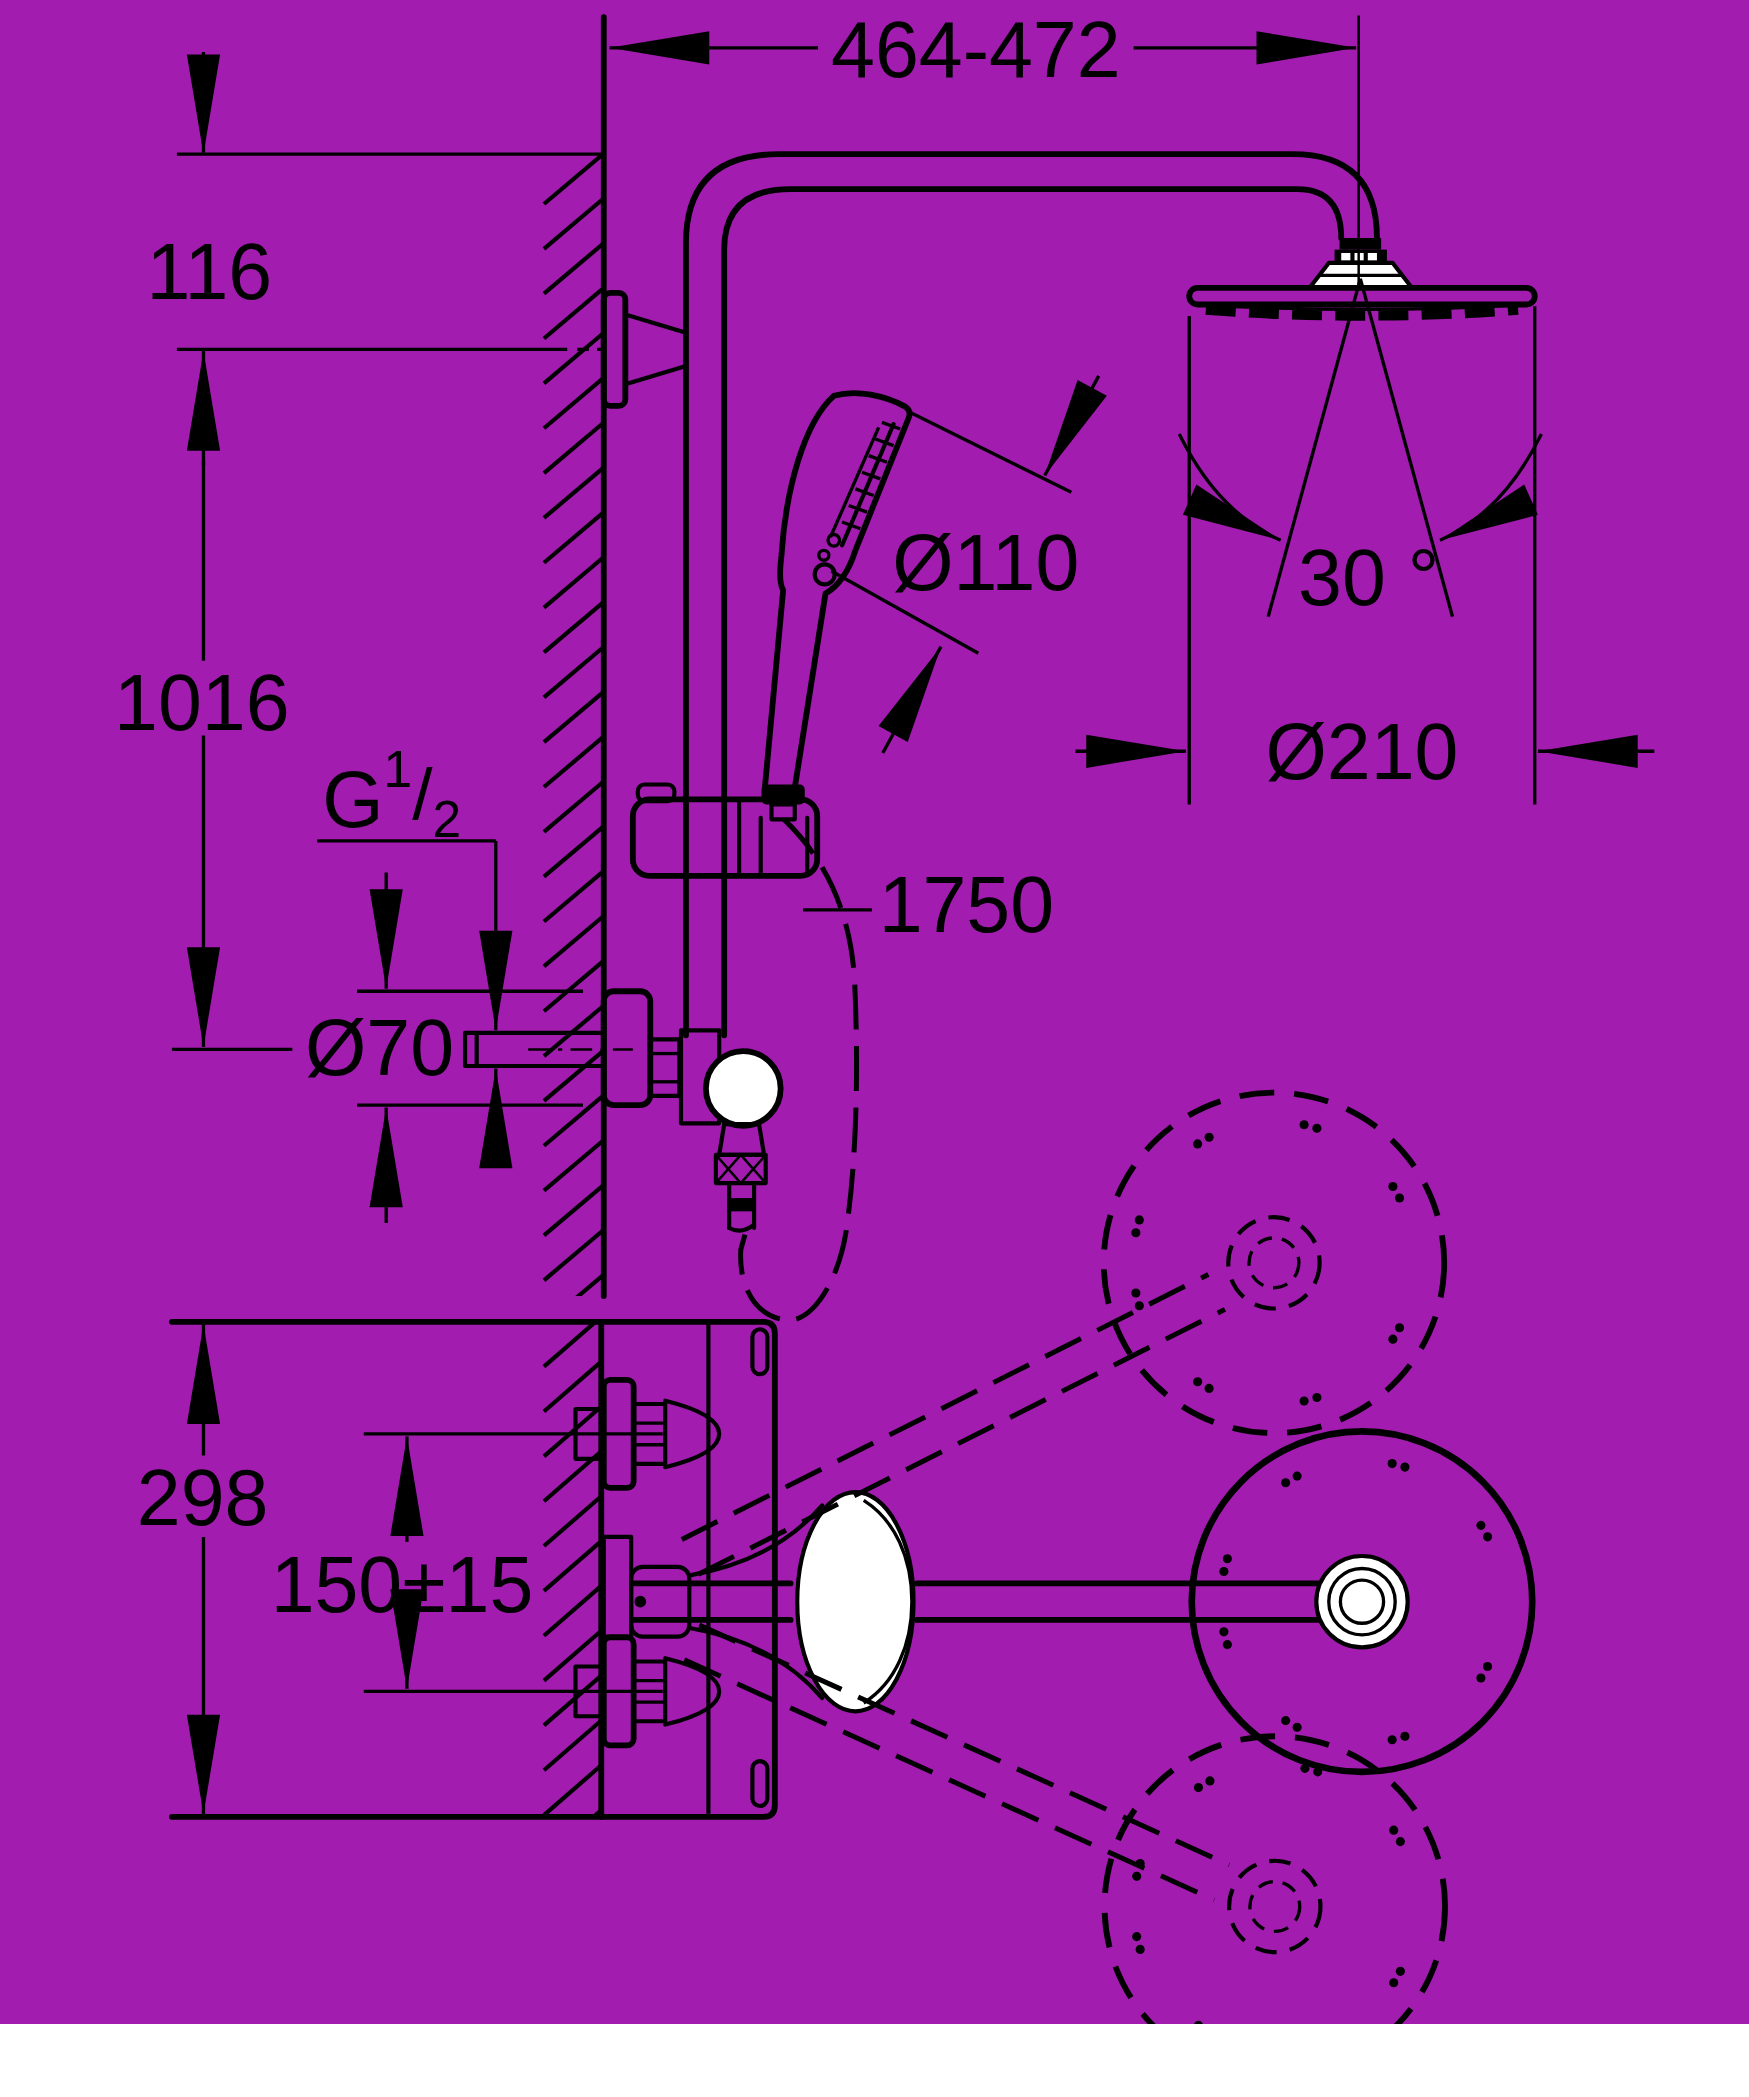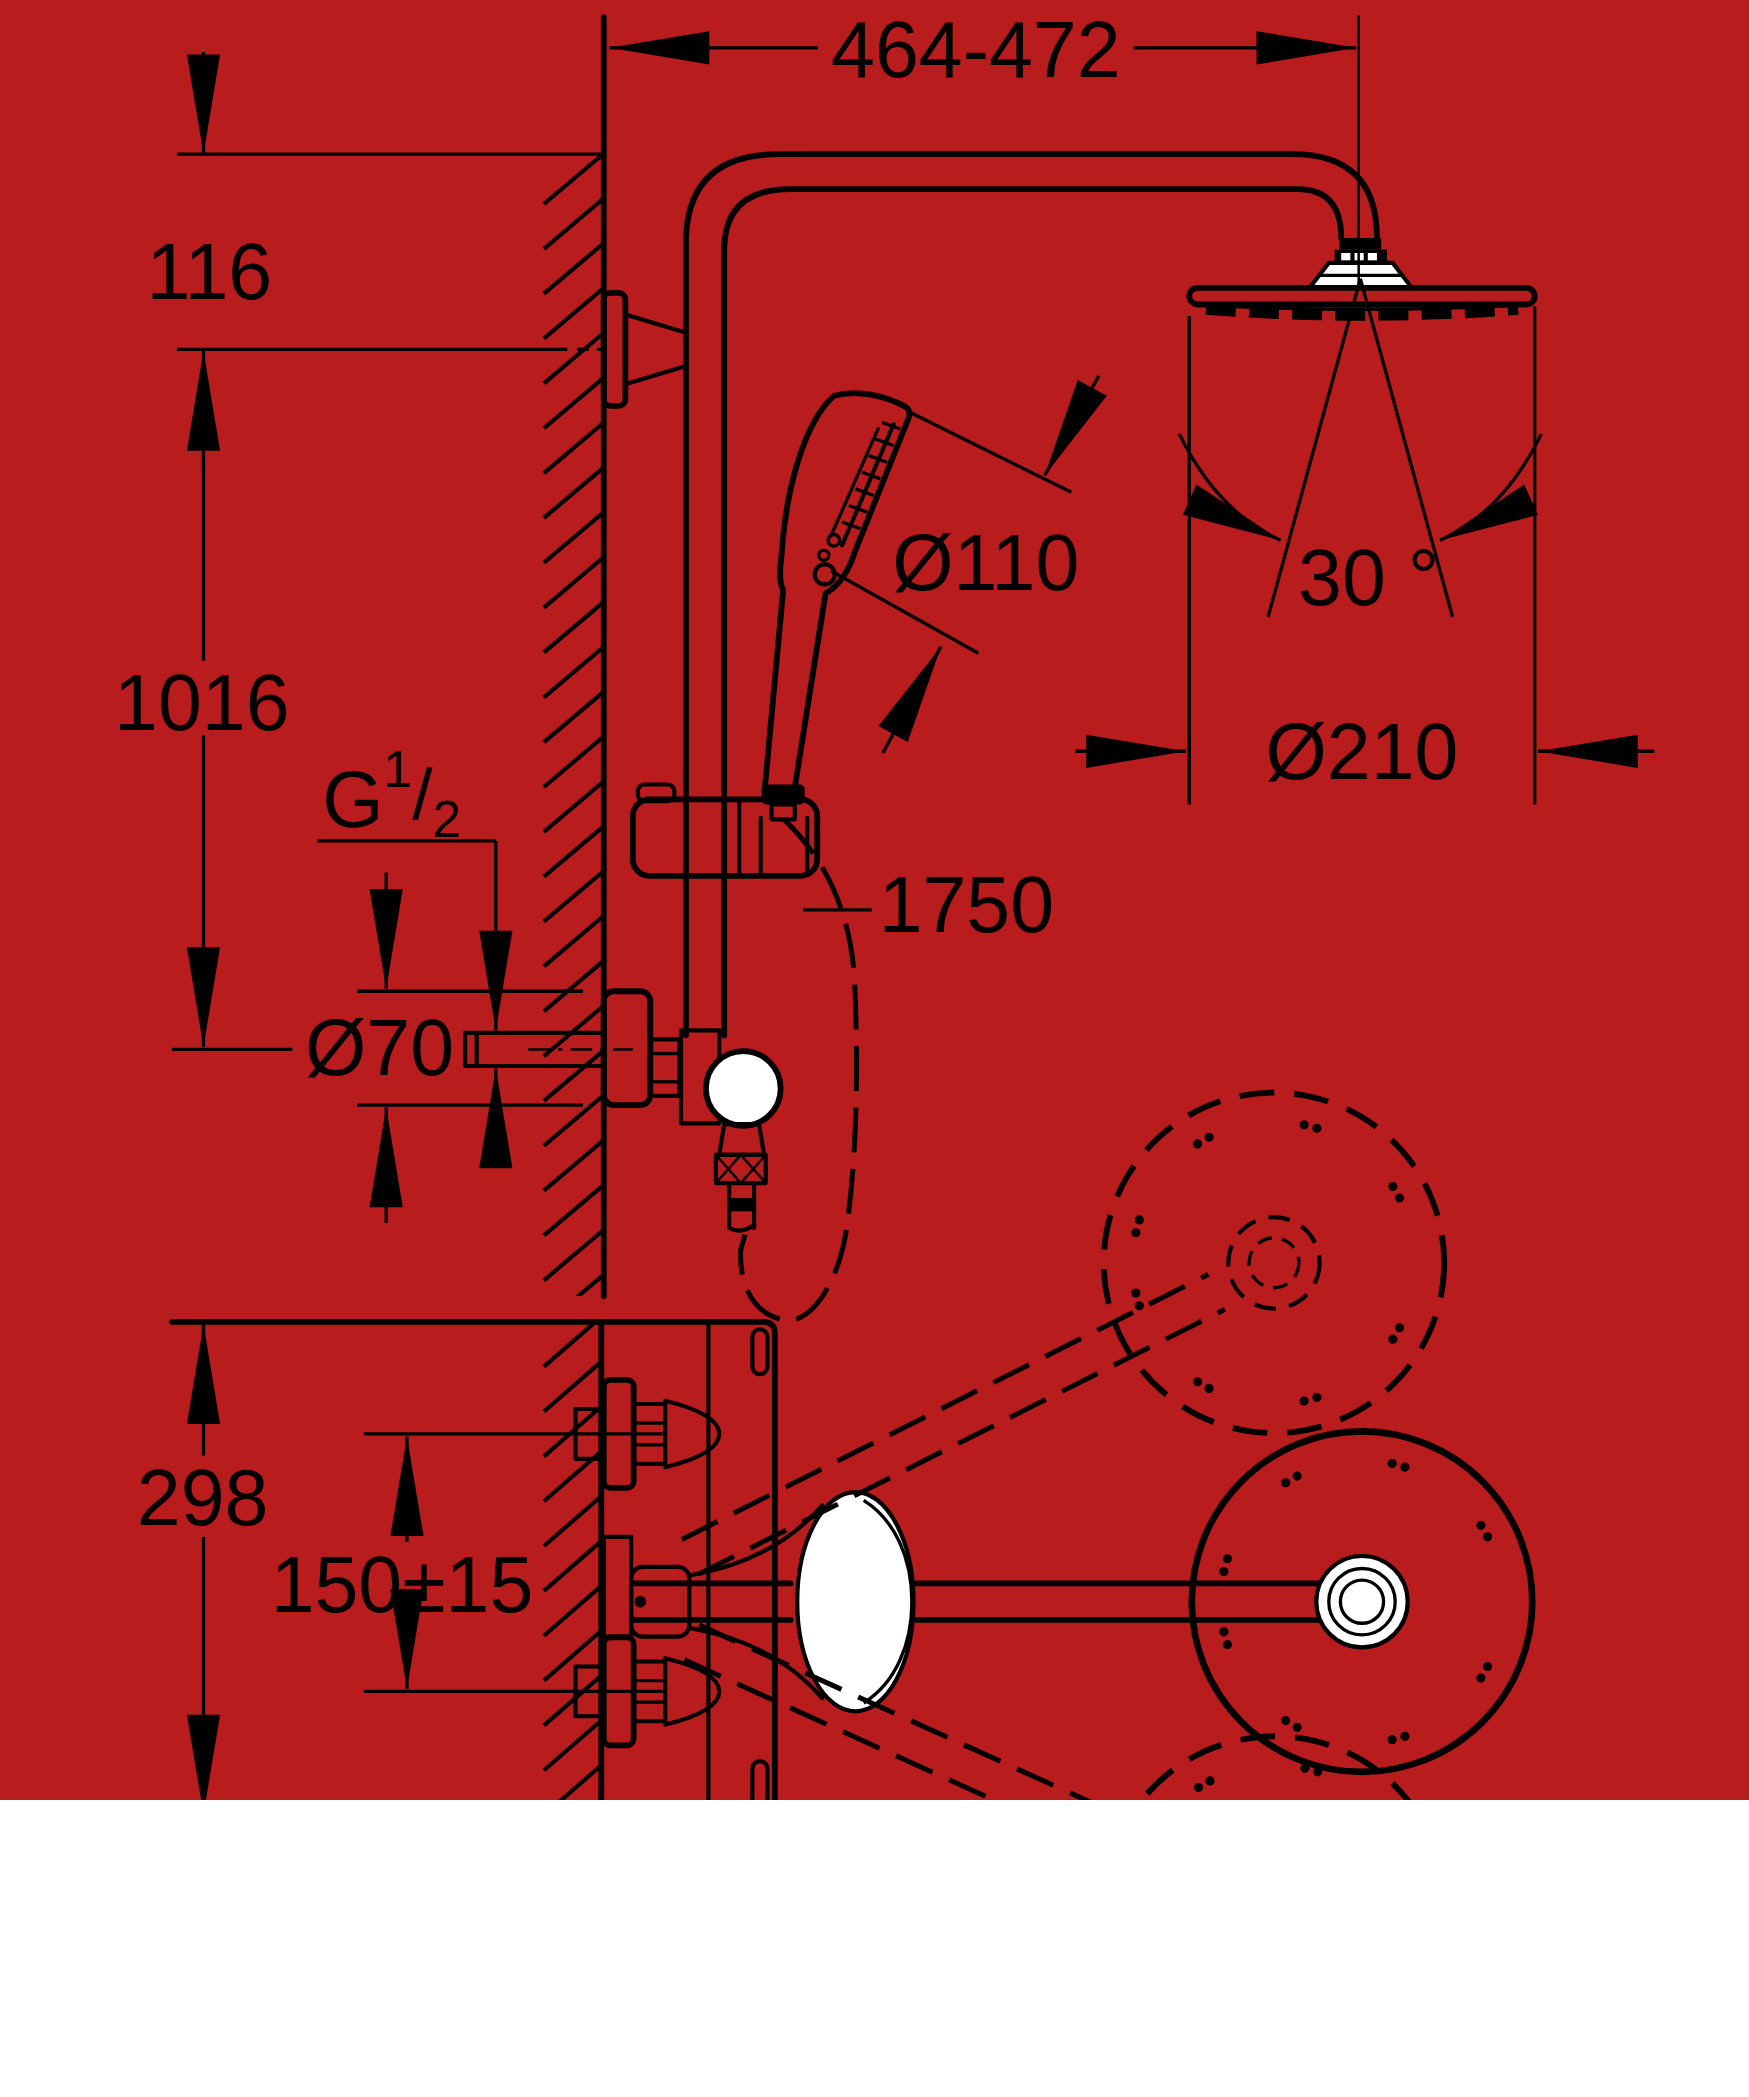--- a/index.html
+++ b/index.html
@@ -1,16 +1,16 @@
 <!DOCTYPE html>
 <html style="font-size:13.3px"><head>
 <meta charset="utf-8">
 <style>
   html,body{margin:0;padding:0;background:#ffffff;}
-  .stage{width:1749px;height:1800px;background:#b91c1c;position:relative;}
+  .stage{width:1749px;height:2024px;background:#a21caf;position:relative;}
   svg{display:block;}
   .p8{fill:none;stroke:#000;stroke-width:8;stroke-linejoin:round;stroke-linecap:round;}
   .p7{fill:none;stroke:#000;stroke-width:7;stroke-linejoin:round;stroke-linecap:round;}
   .p5{fill:none;stroke:#000;stroke-width:5;stroke-linejoin:round;stroke-linecap:round;}
   .p4{fill:none;stroke:#000;stroke-width:4;stroke-linejoin:round;}
   .p3{fill:none;stroke:#000;stroke-width:3;}
   .dim{fill:none;stroke:#000;stroke-width:4;}
   .blk{fill:#000;stroke:none;}
   .whtf{fill:#fff;}
   .hatch line{stroke:#000;stroke-width:5;}

